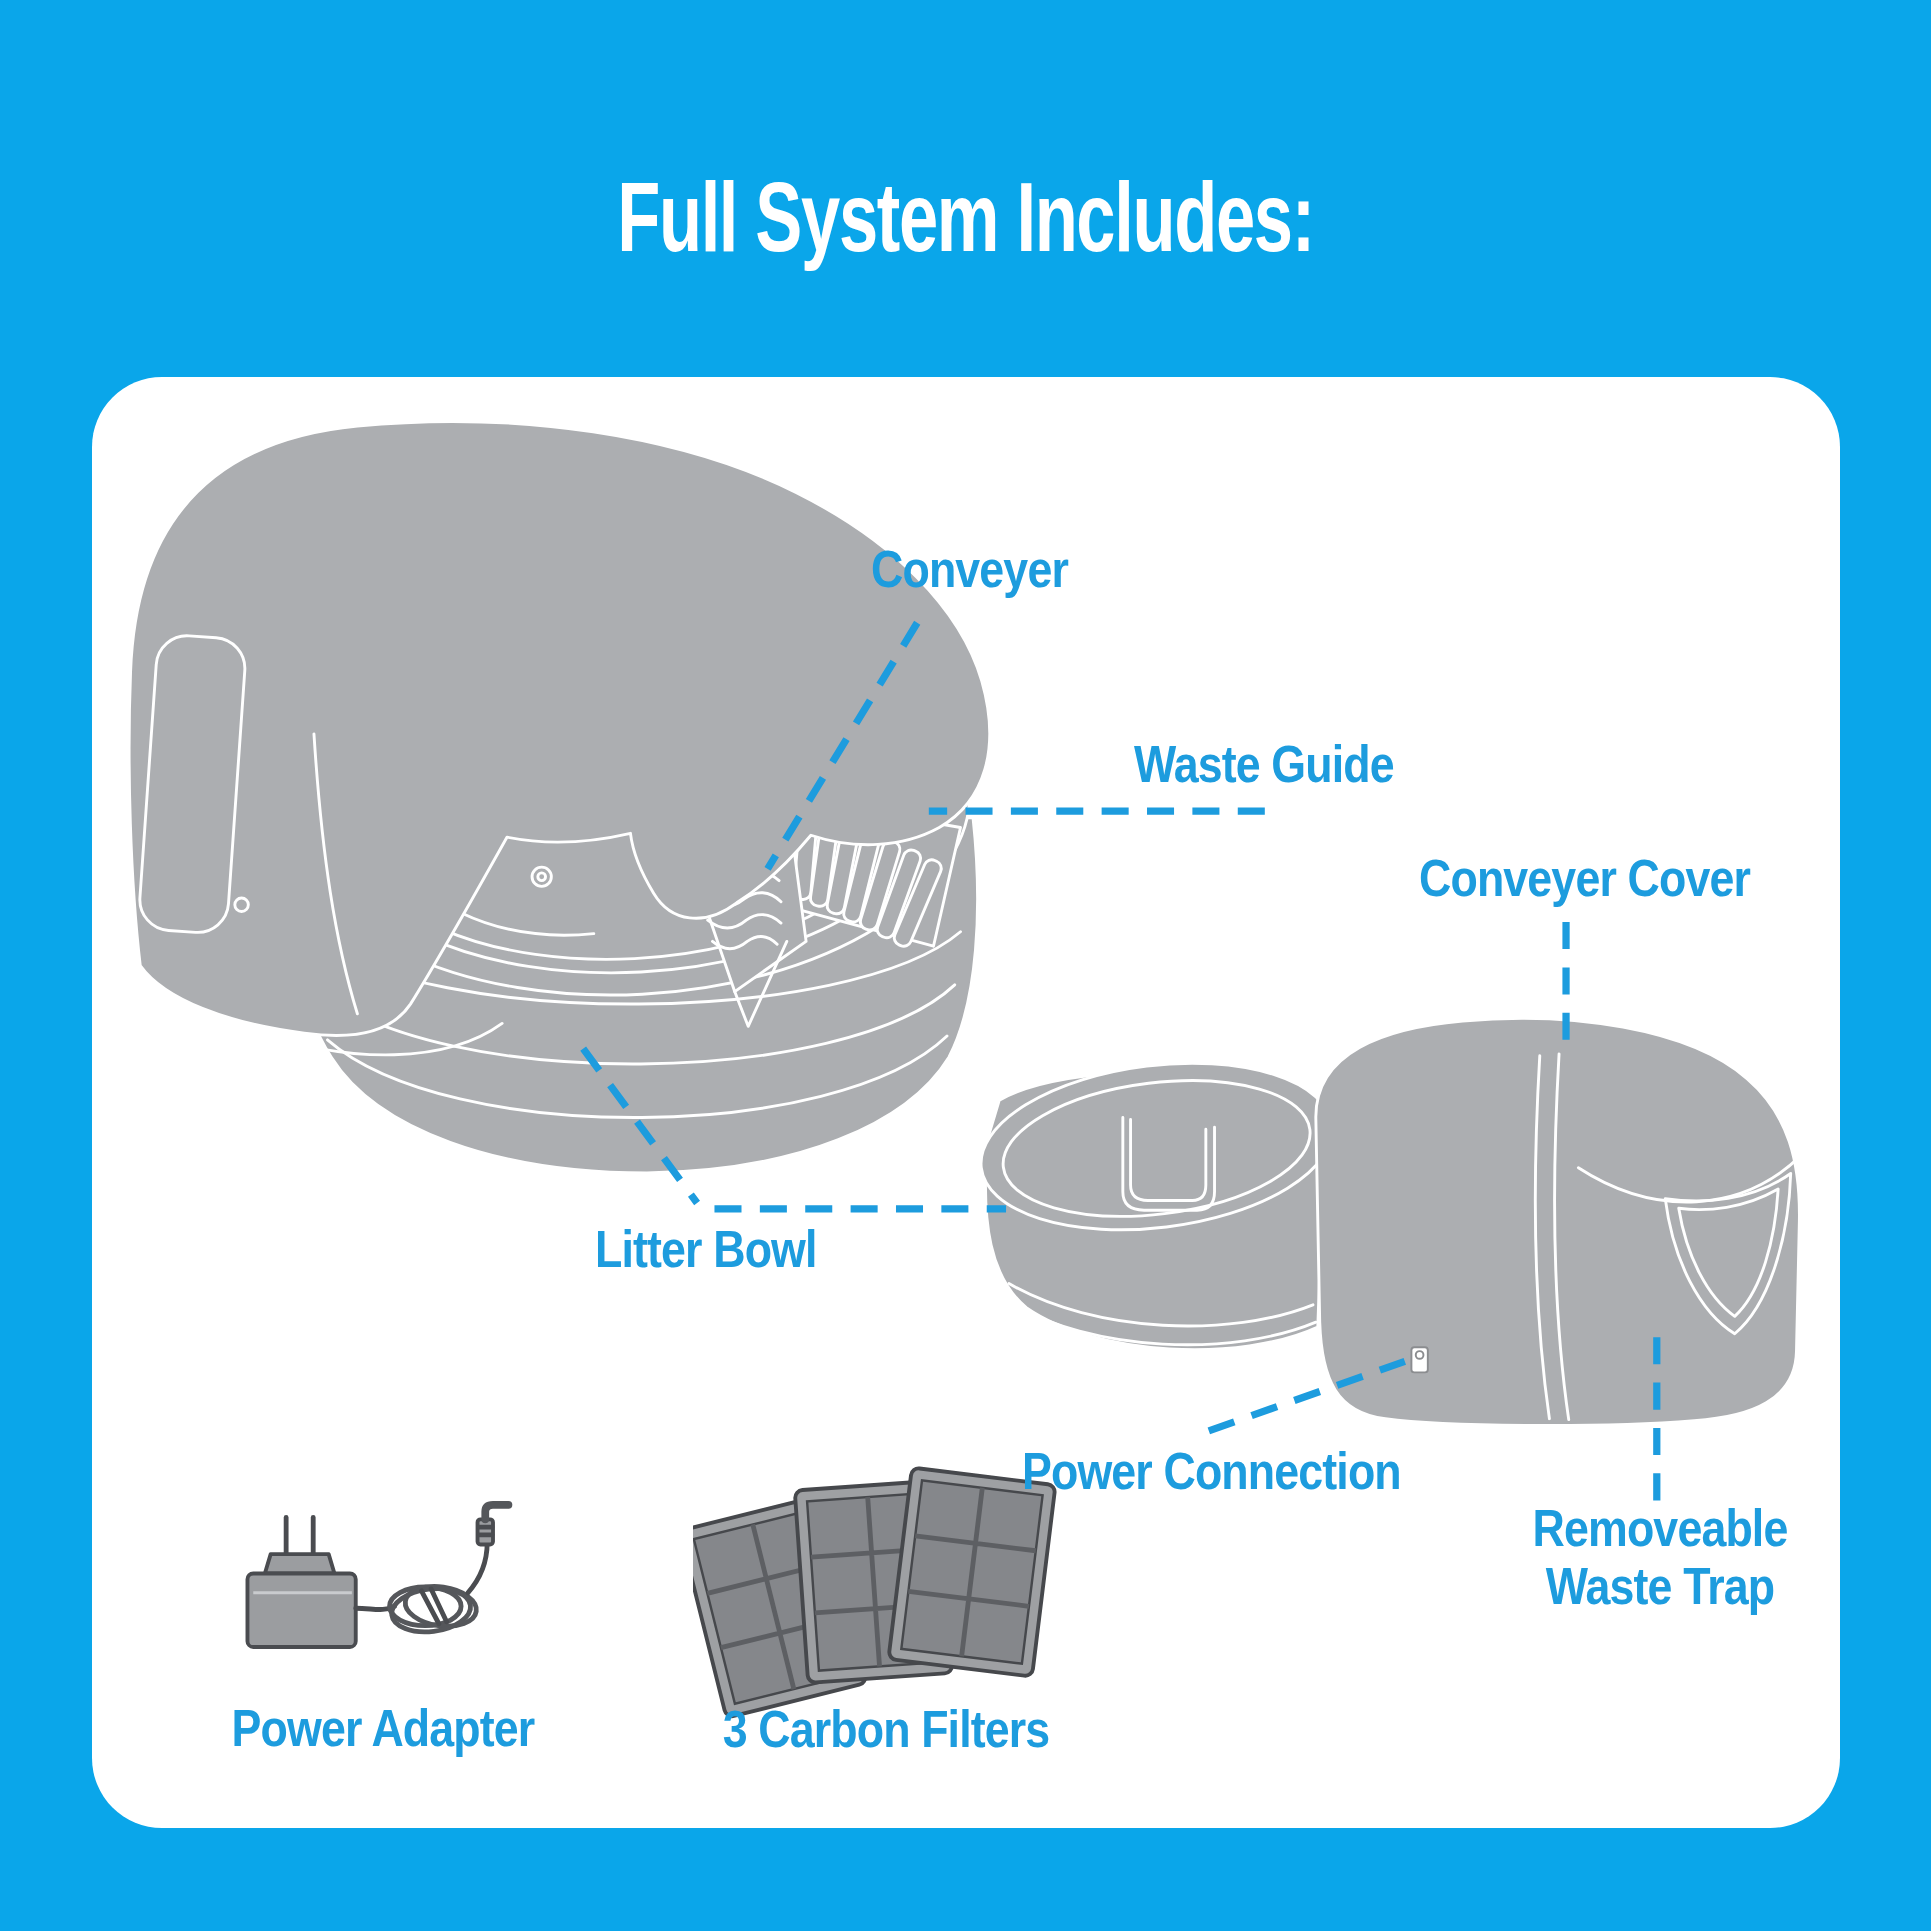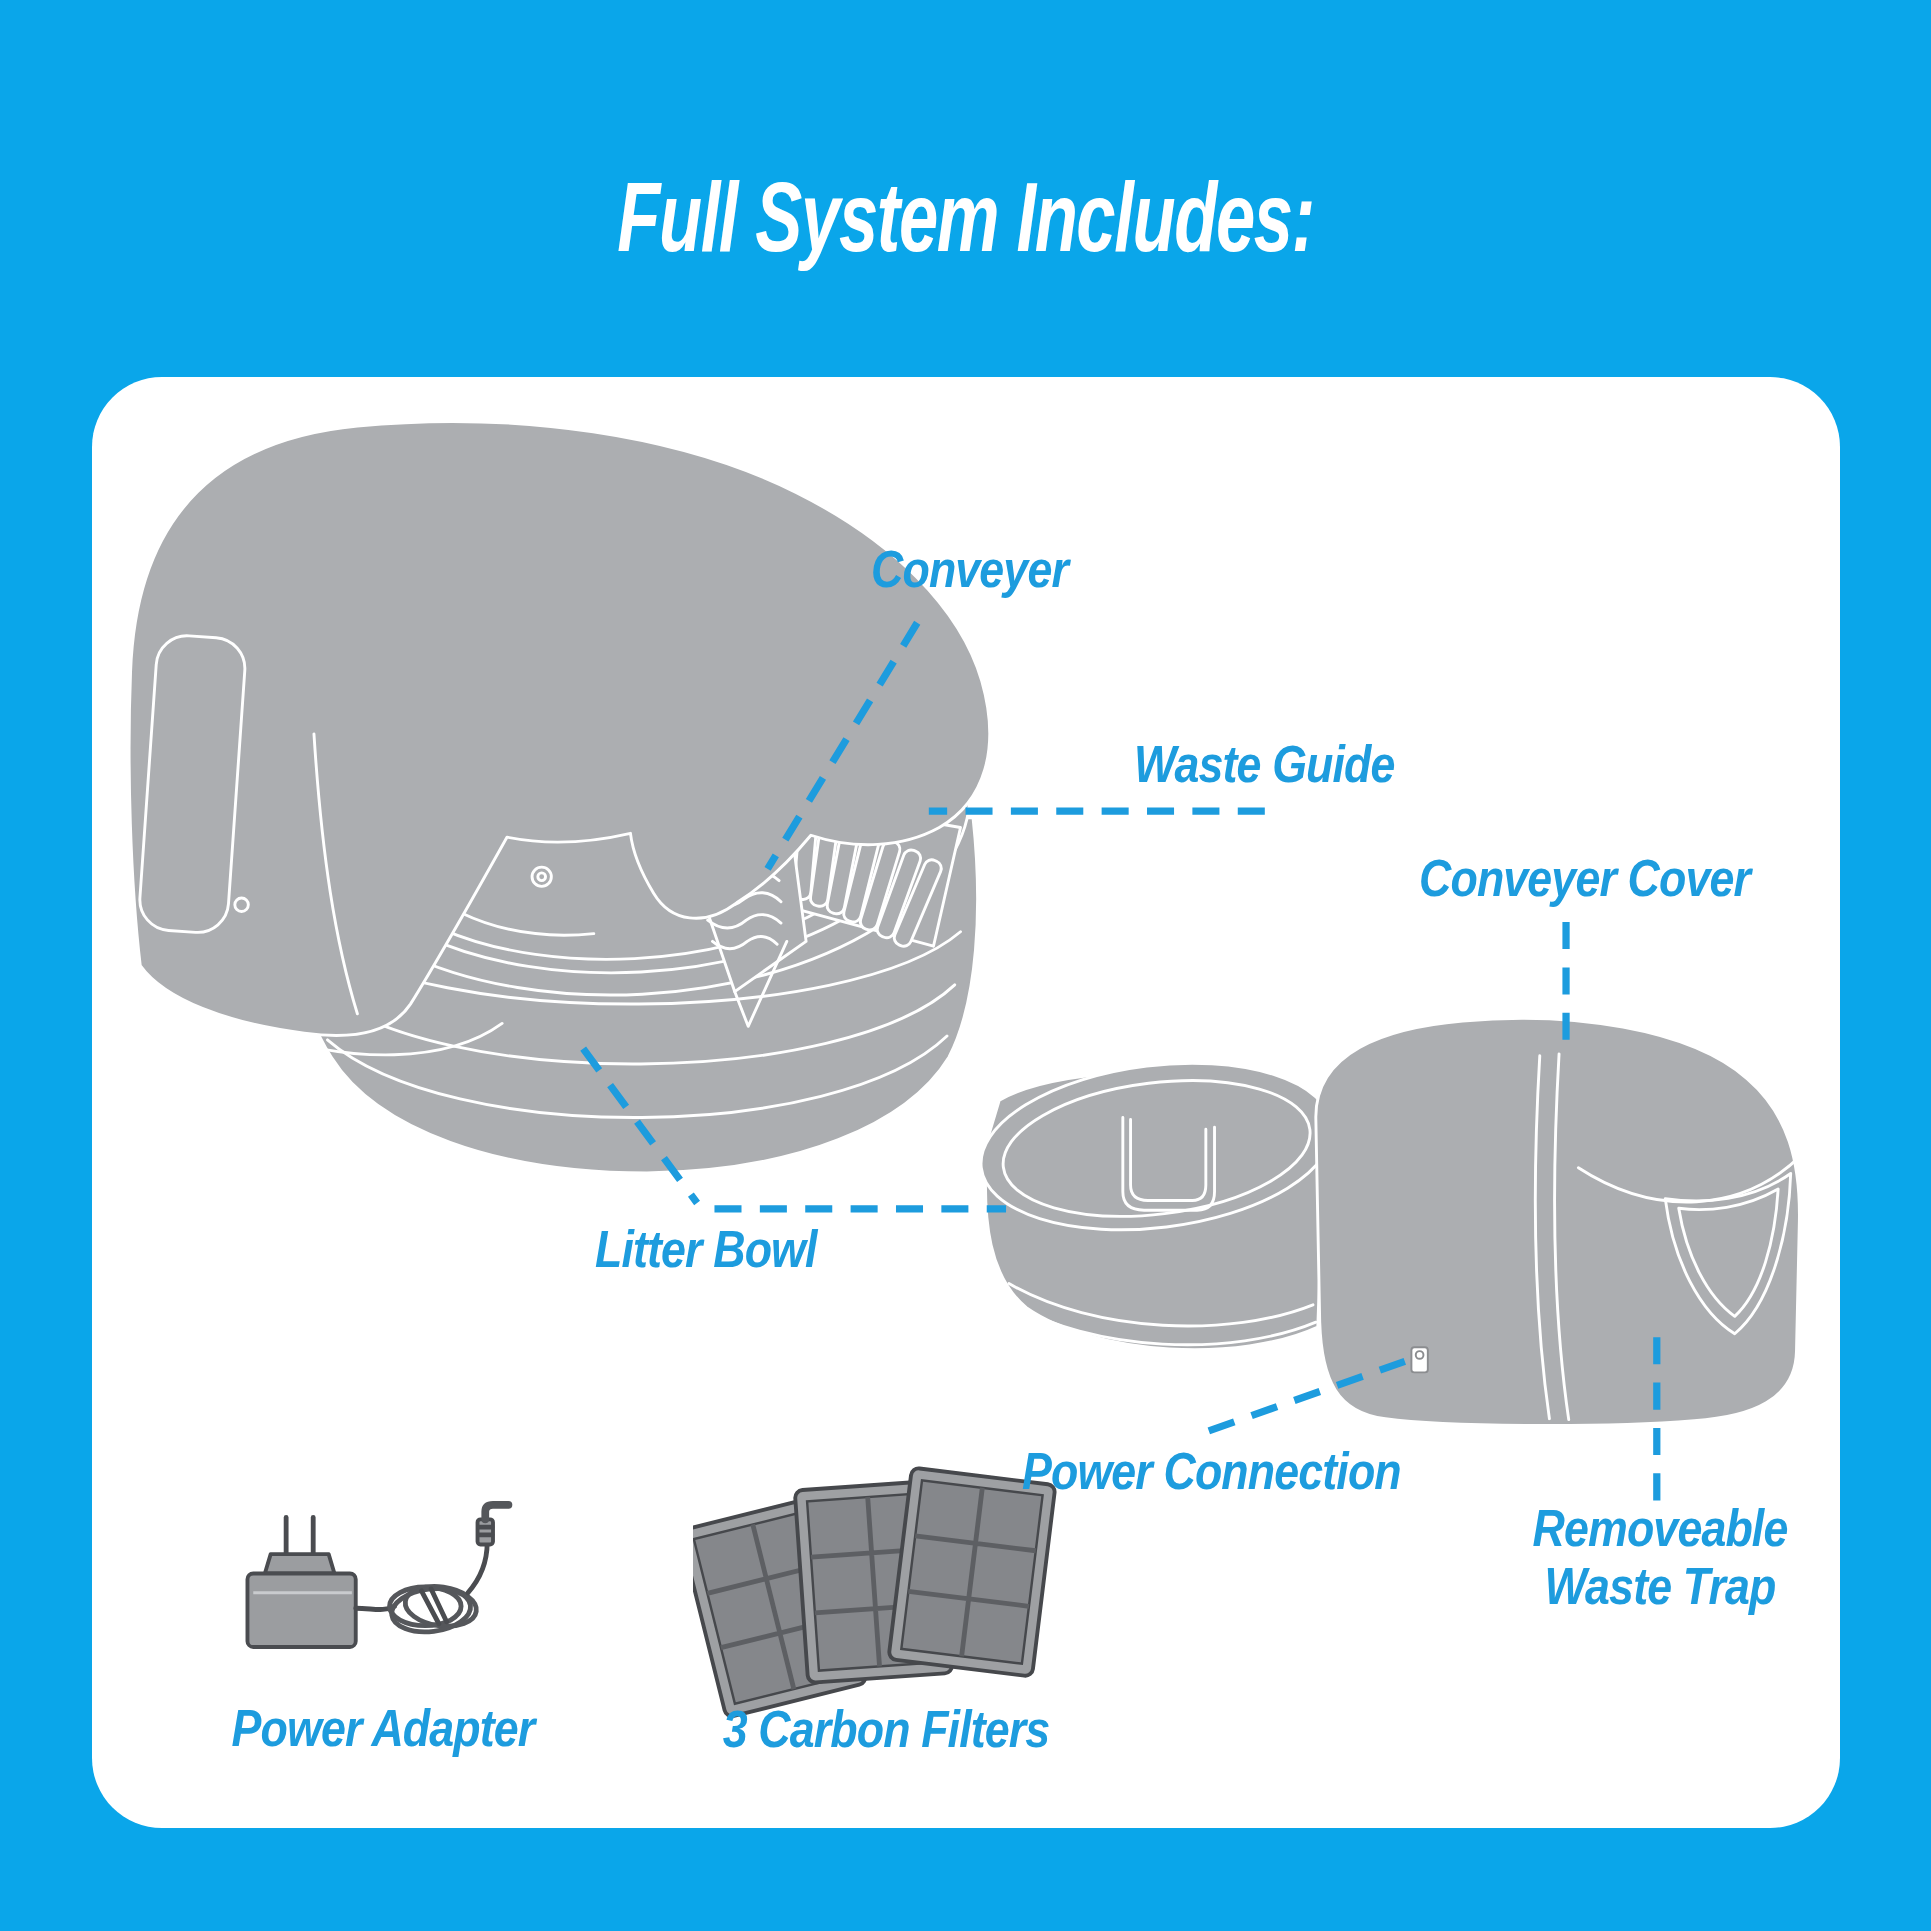--- a/index.html
+++ b/index.html
@@ -11,21 +11,21 @@
     --dark:#4a4c50;
     --mid:#9b9da0;
     --filter-frame:#9ea0a3;
     --filter-dark:#85878b;
     --filter-grid:#5d5f63;
   }
   html,body{margin:0;padding:0;}
   body{font-family:"Liberation Sans", sans-serif;}
   #page{
     position:relative;width:1931px;height:1931px;
-    background:var(--bg);overflow:hidden;font-style:italic;
+    background:var(--bg);overflow:hidden;
   }
   #panel{
     position:absolute;left:92px;top:377px;width:1748px;height:1451px;
     background:var(--panel);border-radius:70px;
   }
   #title{
     position:absolute;left:0;top:166px;width:1931px;
     text-align:center;color:#ffffff;
     font-size:98px;font-weight:bold;letter-spacing:-1.9px;line-height:1.05;
     transform:scaleX(0.72);transform-origin:50% 50%;

